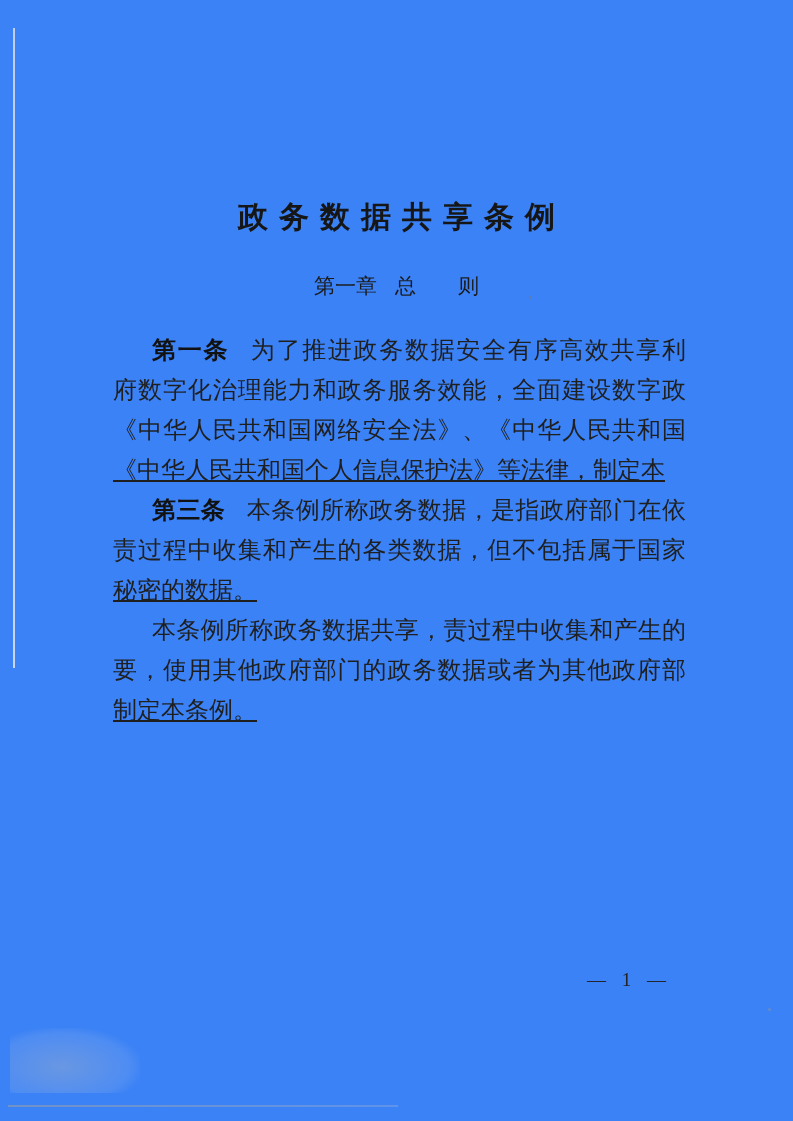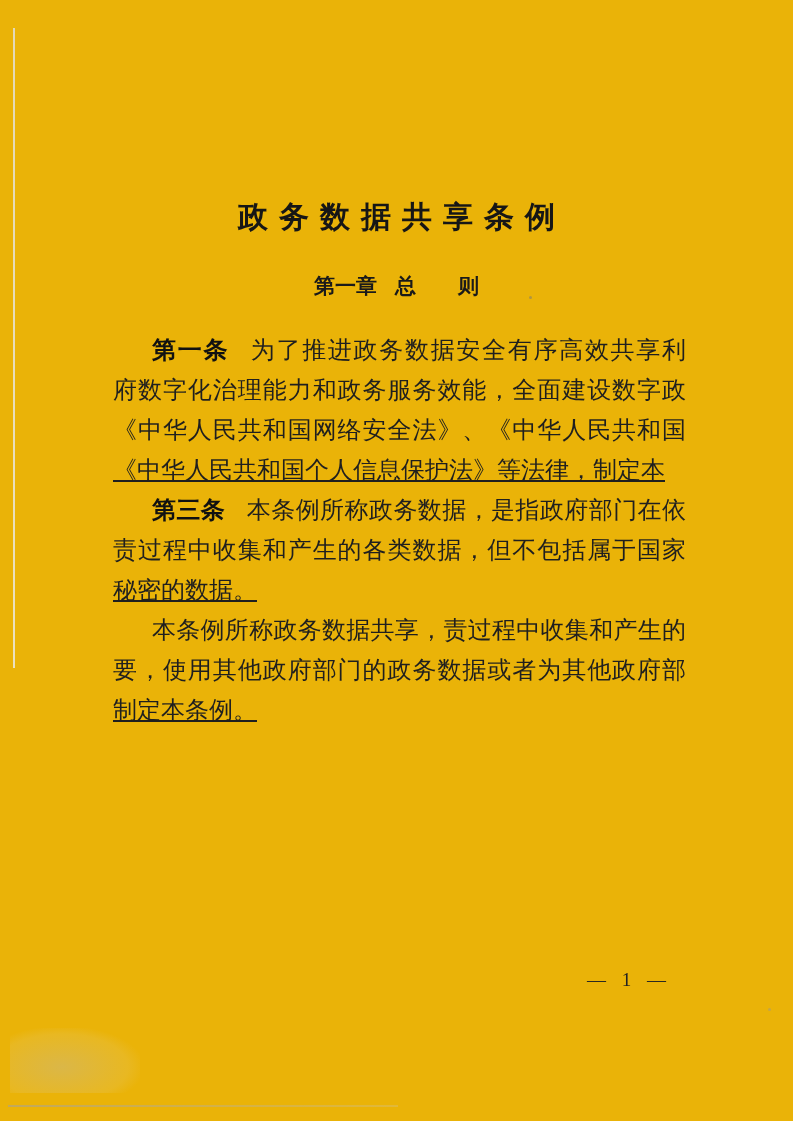--- a/index.html
+++ b/index.html
@@ -5,21 +5,21 @@
   html, body {
     margin: 0;
     padding: 0;
     background: #e8e8e8;
   }
   .page {
     position: relative;
     width: 793px;
     height: 1121px;
     margin: 0 auto;
-    background: #eab308;
+    background: #3b82f6;
     overflow: hidden;
     font-family: "Liberation Serif", "DejaVu Serif", serif;
     color: #1f1f1f;
   }
 
   
   .scan-line-left {
     position: absolute;
     left: 13px; top: 28px;
     width: 2px; height: 640px;
@@ -64,21 +64,21 @@
     letter-spacing: 11px;
     text-indent: 11px; 
     color: #161616;
   }
   .chapter-heading {
     position: absolute;
     top: 272px; left: 0;
     width: 100%;
     text-align: center;
     font-size: 21px;
-    font-weight: bold;
+    font-weight: normal;
     color: #1a1a1a;
   }
   .chapter-heading .chapter-number { margin-right: 0.85em; }
 
   .doc-body {
     position: absolute;
     top: 330px; left: 113px;
     width: 573px;
     font-size: 24px;
   }

